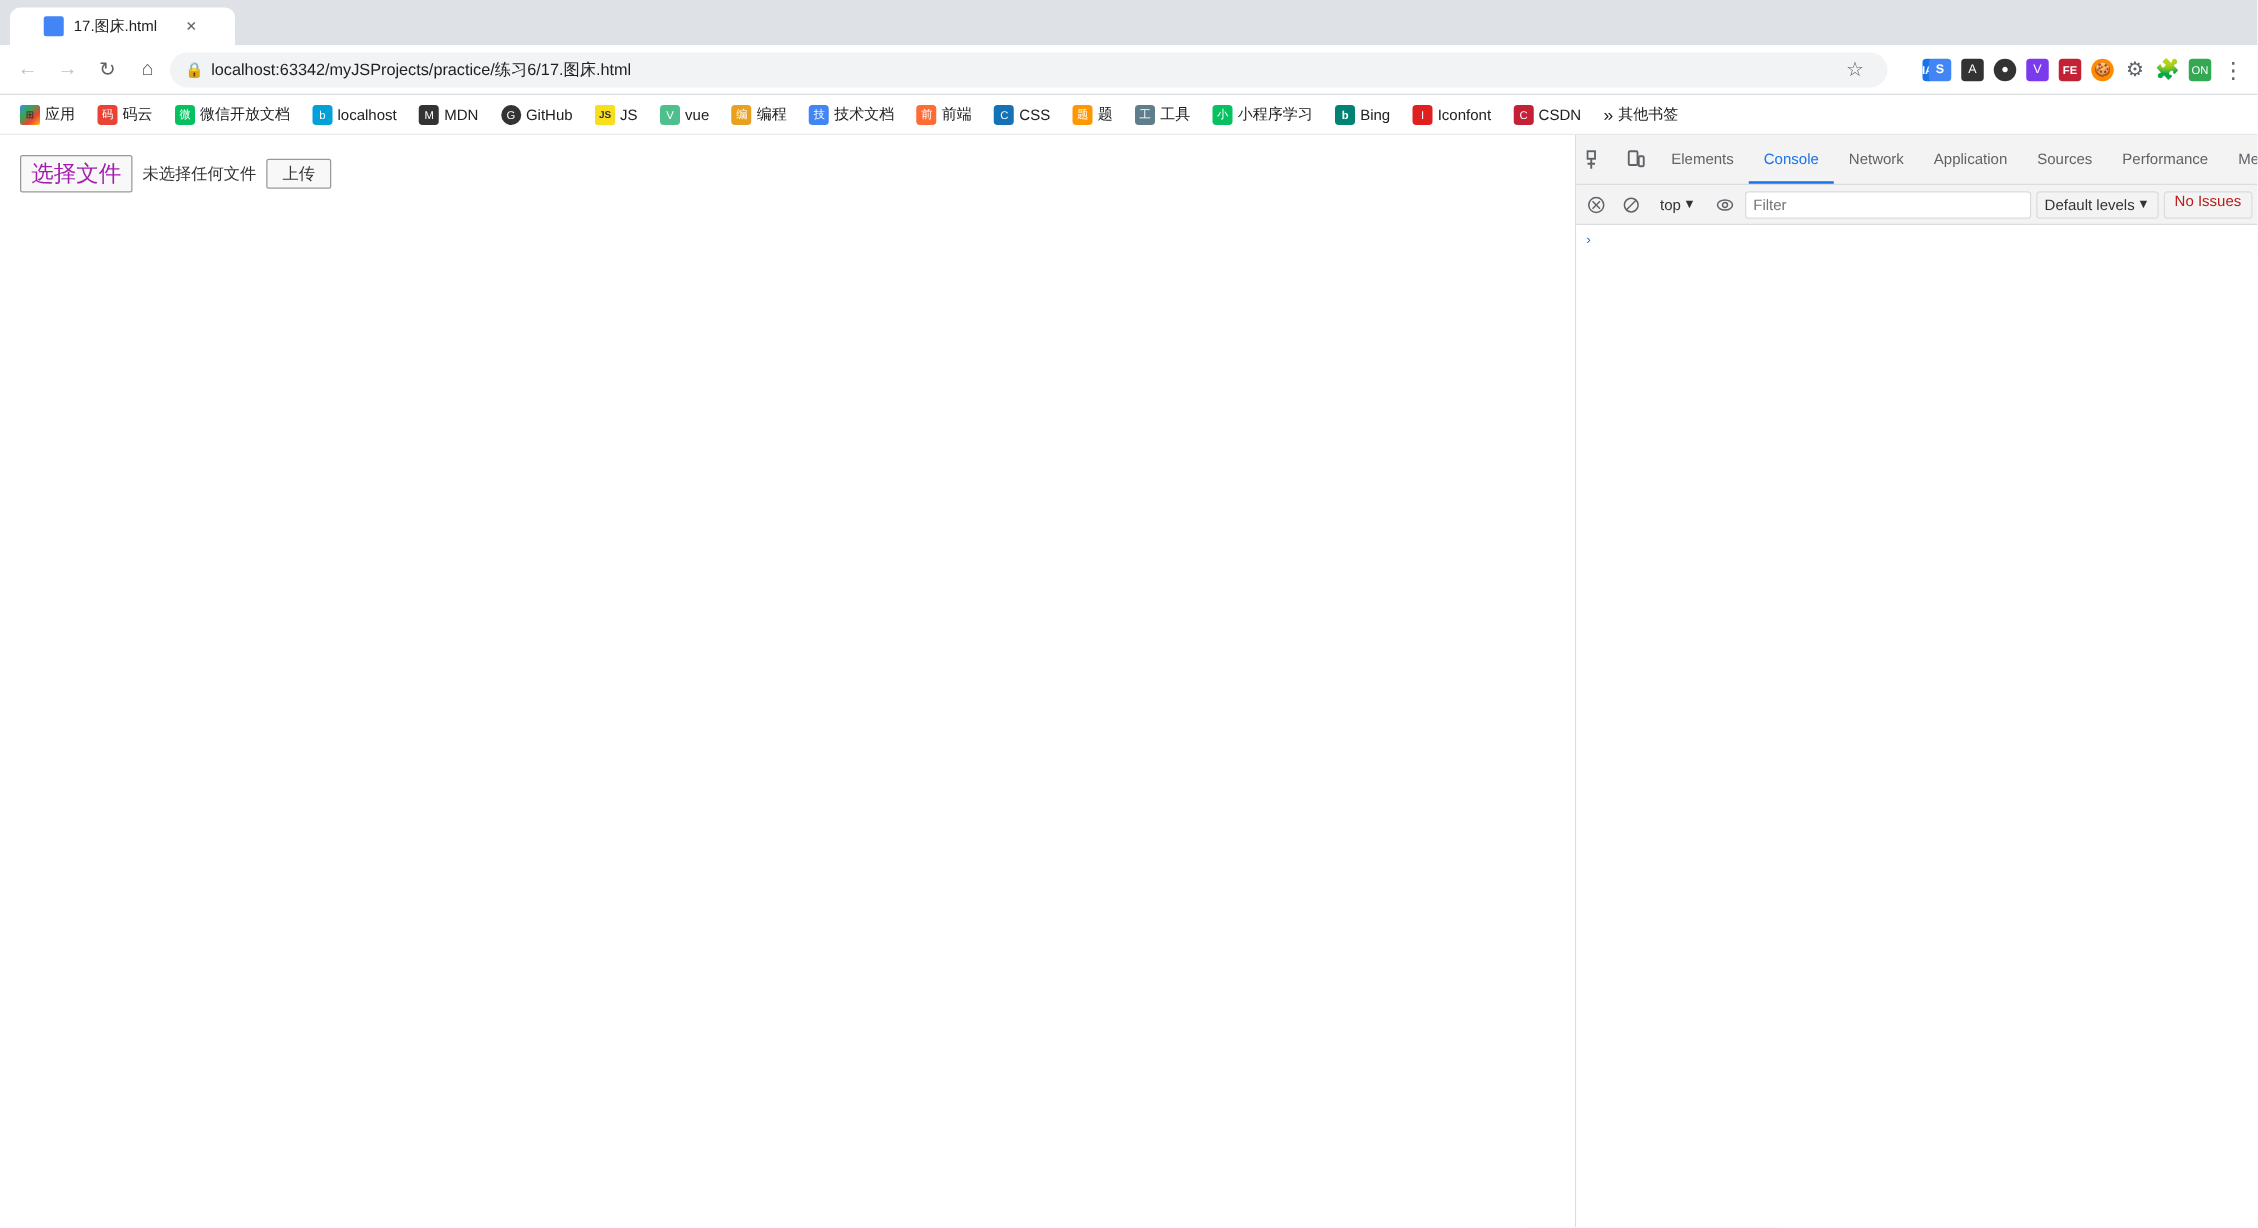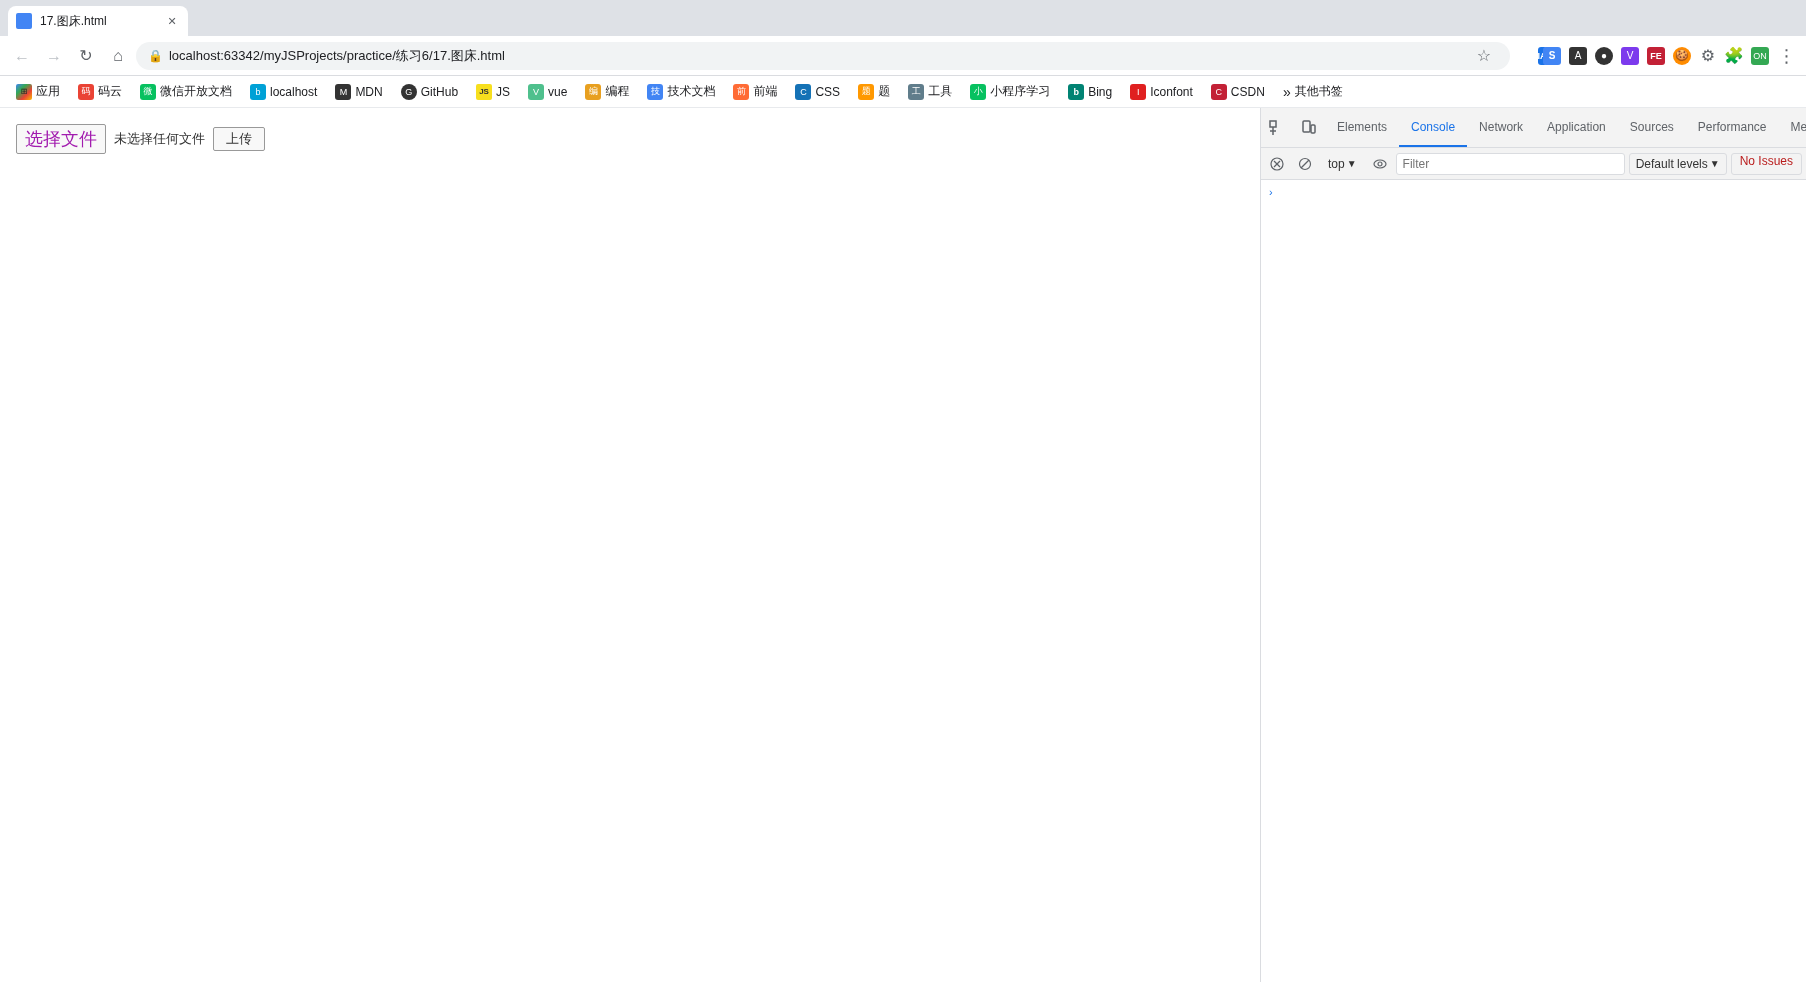--- a/index.html
+++ b/index.html
@@ -3,21 +3,21 @@
   <meta charset="utf-8">
   <style>
     * { margin: 0; padding: 0; box-sizing: border-box; }
     body { font-family: 'Microsoft YaHei', Arial, sans-serif; font-size: 13px; background: #f1f3f4; overflow: hidden; }
 
     
     .browser-window { width: 1806px; height: 982px; display: flex; flex-direction: column; background: #fff; }
 
     
     .tab-bar { height: 36px; background: #dee1e6; display: flex; align-items: flex-end; padding: 0 8px; gap: 2px; }
-    .tab { height: 30px; background: #fff; border-radius: 8px 8px 0 0; padding: 0 8px; display: flex; align-items: center; gap: 8px; font-size: 13px; color: #202124; min-width: 180px; max-width: 240px; }
+    .tab { height: 30px; background: #fff; border-radius: 8px 8px 0 0; padding: 0 27px; display: flex; align-items: center; gap: 8px; font-size: 13px; color: #202124; min-width: 180px; max-width: 240px; }
     .tab-favicon { width: 16px; height: 16px; background: #4285f4; border-radius: 2px; flex-shrink: 0; }
     .tab-title { flex: 1; overflow: hidden; text-overflow: ellipsis; white-space: nowrap; font-size: 12px; }
     .tab-close { width: 16px; height: 16px; border-radius: 50%; display: flex; align-items: center; justify-content: center; cursor: pointer; font-size: 11px; color: #5f6368; }
 
     
     .nav-bar { height: 40px; background: #fff; display: flex; align-items: center; padding: 0 8px; gap: 4px; border-bottom: 1px solid #dadce0; }
     .nav-btn { width: 28px; height: 28px; border-radius: 50%; display: flex; align-items: center; justify-content: center; cursor: pointer; color: #5f6368; font-size: 16px; border: none; background: none; }
     .nav-btn.disabled { color: #bdc1c6; cursor: default; }
     .address-bar { flex: 1; height: 28px; background: #f1f3f4; border-radius: 14px; display: flex; align-items: center; padding: 0 12px; gap: 6px; font-size: 14px; color: #202124; cursor: text; }
     .address-icon { color: #5f6368; font-size: 12px; }

